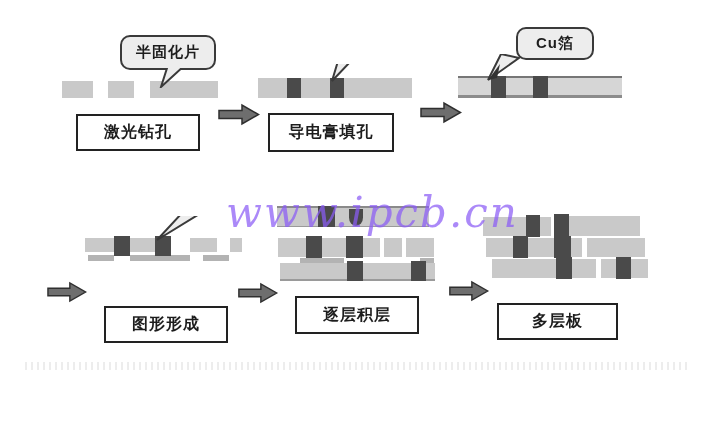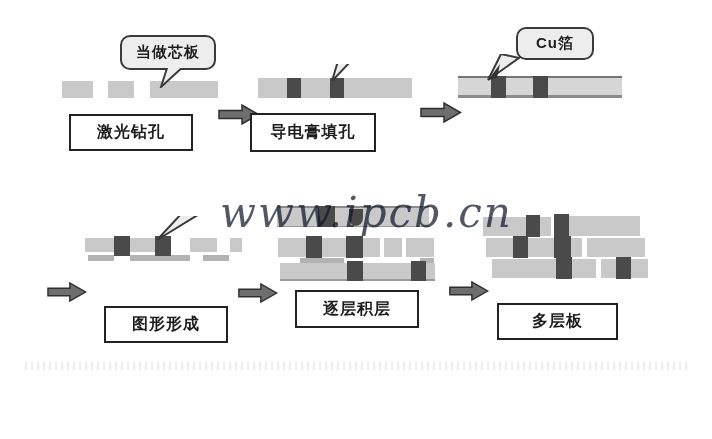--- a/index.html
+++ b/index.html
@@ -26,23 +26,23 @@
   
   .bubble{
     position:absolute;background:#ededed;border:2px solid #3a3a3a;border-radius:10px;
     display:flex;align-items:center;justify-content:center;
     font-weight:bold;font-size:15px;letter-spacing:1px;z-index:5;
   }
   .tail{position:absolute;z-index:6;}
   .arrow{position:absolute;z-index:4;}
   
   .watermark{
-    position:absolute;left:220px;top:188px;z-index:7;
+    position:absolute;left:226px;top:188px;z-index:7;
     font-family:"DejaVu Serif","Liberation Serif",serif;font-style:italic;
-    font-size:42px;color:#0f172a;opacity:0.72;letter-spacing:2px;white-space:nowrap;
+    font-size:42px;color:#8b5cf6;opacity:0.72;letter-spacing:2px;white-space:nowrap;
     pointer-events:none;
   }
   
   .faint-strip{
     position:absolute;left:25px;top:362px;width:666px;height:8px;opacity:0.18;
     background:repeating-linear-gradient(90deg,#9a9a9a 0 2px,transparent 2px 6px);
   }
   .caption{
     position:absolute;left:0;top:402px;width:712px;text-align:center;
     font-size:16px;color:#3c3c3c;letter-spacing:1px;
@@ -51,43 +51,43 @@
 </head>
 <body>
 
 <div id="canvas">
 
   <div class="seg" style="left:62px;top:81px;width:31px;height:17px"></div>
   <div class="seg" style="left:108px;top:81px;width:26px;height:17px"></div>
   <div class="seg" style="left:150px;top:81px;width:68px;height:17px"></div>
 
   <div class="bubble" style="left:120px;top:35px;width:92px;height:31px">
-    <span>当做芯板</span>
+    <span>半固化片</span>
   </div>
   <svg class="tail" style="left:158px;top:68px" width="30" height="20" viewBox="0 0 30 20">
     <polygon points="27,-3 10,-3 3,19" fill="#ededed" stroke="#3a3a3a" stroke-width="2"></polygon>
   </svg>
 
-  <div class="box" style="left:69px;top:114px;width:120px;height:33px">
+  <div class="box" style="left:76px;top:114px;width:120px;height:33px">
     <span>激光钻孔</span>
   </div>
 
   <svg class="arrow" style="left:218px;top:103px" width="42" height="23" viewBox="0 0 42 23">
     <polygon points="1,7.5 24,7.5 24,2 40.5,11.5 24,21 24,15.5 1,15.5" fill="#6e6e6e" stroke="#2f2f2f" stroke-width="1.5"></polygon>
   </svg>
 
   <div class="seg" style="left:258px;top:78px;width:154px;height:20px"></div>
   <div class="via" style="left:287px;top:78px;width:14px;height:20px"></div>
   <div class="via" style="left:330px;top:78px;width:14px;height:20px"></div>
 
   <svg class="tail" style="left:330px;top:64px" width="24" height="18" viewBox="0 0 24 18">
     <polygon points="21,-3 8,-3 2,17" fill="#ededed" stroke="#3a3a3a" stroke-width="2"></polygon>
   </svg>
 
-  <div class="box" style="left:250px;top:113px;width:122px;height:35px">
+  <div class="box" style="left:268px;top:113px;width:122px;height:35px">
     <span>导电膏填孔</span>
   </div>
 
   <svg class="arrow" style="left:420px;top:101px" width="42" height="23" viewBox="0 0 42 23">
     <polygon points="1,7.5 24,7.5 24,2 40.5,11.5 24,21 24,15.5 1,15.5" fill="#6e6e6e" stroke="#2f2f2f" stroke-width="1.5"></polygon>
   </svg>
 
   <div class="cufoil" style="left:458px;top:76px;width:164px;height:17px"></div>
   <div class="via" style="left:491px;top:76px;width:15px;height:22px"></div>
   <div class="via" style="left:533px;top:76px;width:15px;height:22px"></div>
@@ -135,21 +135,21 @@
   <div class="seg" style="left:406px;top:238px;width:28px;height:19px"></div>
   <div class="via" style="left:306px;top:236px;width:16px;height:22px"></div>
   <div class="via" style="left:346px;top:236px;width:17px;height:22px"></div>
   <div class="seg dimmer" style="left:300px;top:258px;width:44px;height:5px"></div>
   <div class="seg dimmer" style="left:420px;top:258px;width:14px;height:5px"></div>
 
   <div class="seg skin-bottom" style="left:280px;top:263px;width:155px;height:16px"></div>
   <div class="via" style="left:347px;top:261px;width:16px;height:20px"></div>
   <div class="via" style="left:411px;top:261px;width:15px;height:20px"></div>
 
-  <div class="box" style="left:295px;top:290px;width:120px;height:34px">
+  <div class="box" style="left:295px;top:296px;width:120px;height:34px">
     <span>逐层积层</span>
   </div>
 
   <svg class="arrow" style="left:448px;top:280px" width="42" height="22" viewBox="0 0 42 23">
     <polygon points="1,7.5 24,7.5 24,2 40.5,11.5 24,21 24,15.5 1,15.5" fill="#6e6e6e" stroke="#2f2f2f" stroke-width="1.5"></polygon>
   </svg>
 
   <div class="seg" style="left:483px;top:217px;width:68px;height:19px"></div>
   <div class="seg" style="left:556px;top:216px;width:84px;height:20px"></div>
   <div class="via" style="left:526px;top:215px;width:14px;height:22px"></div>

